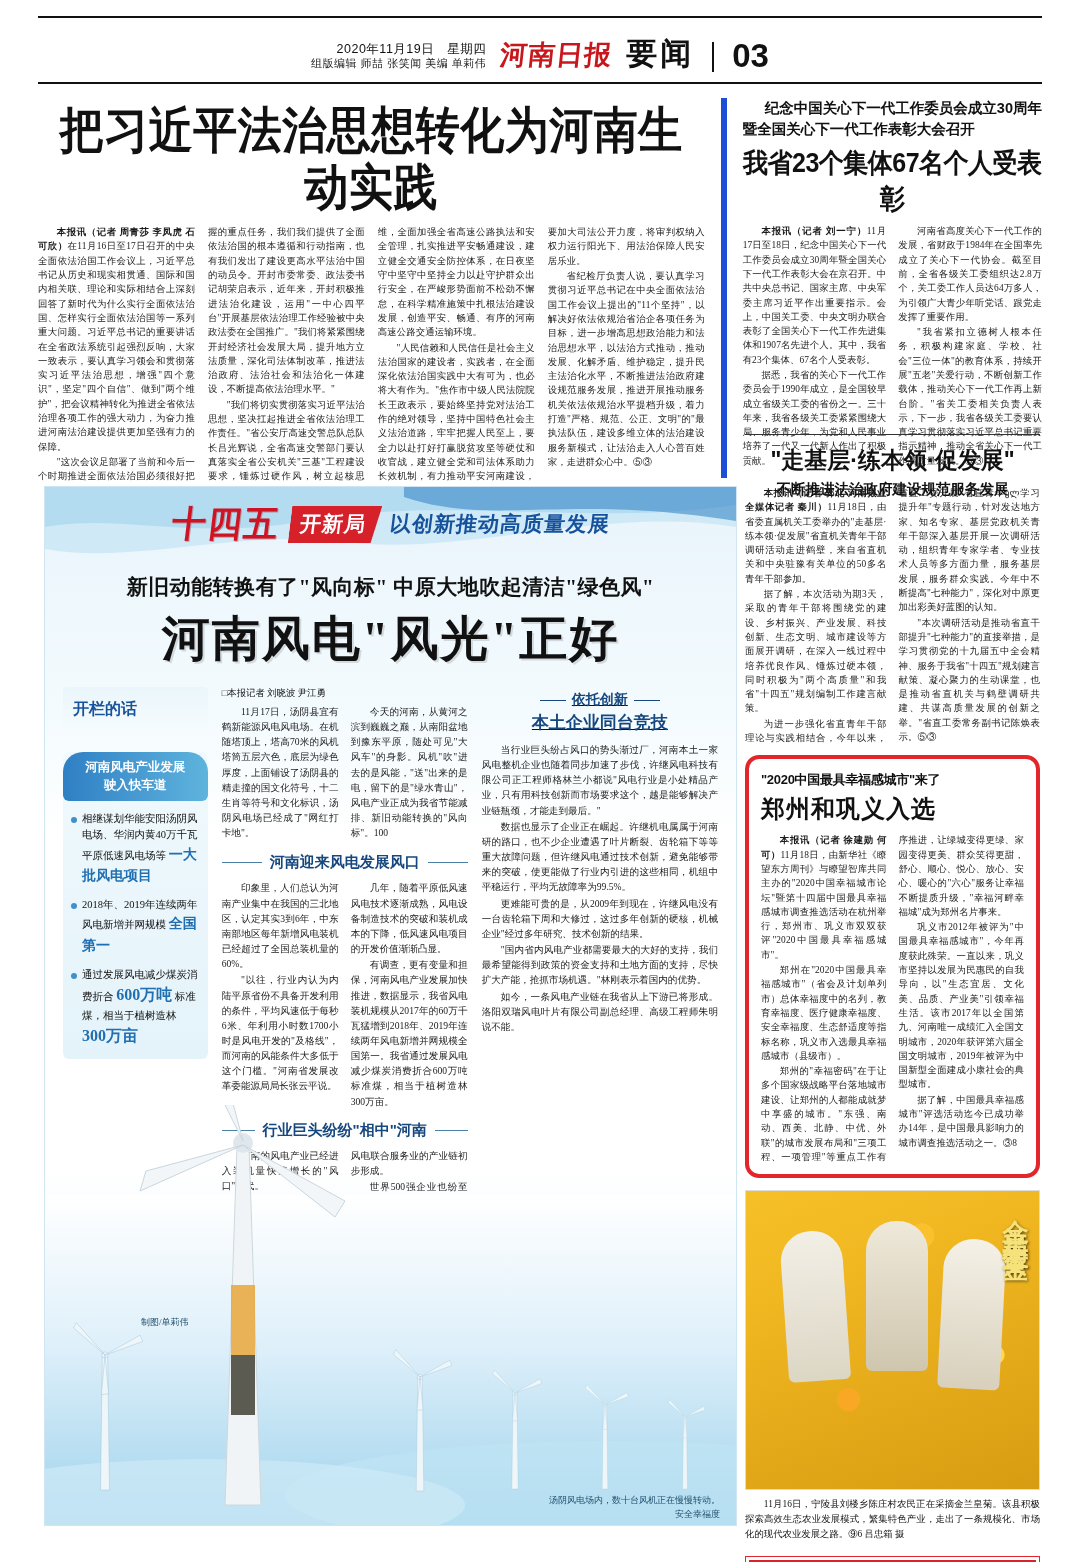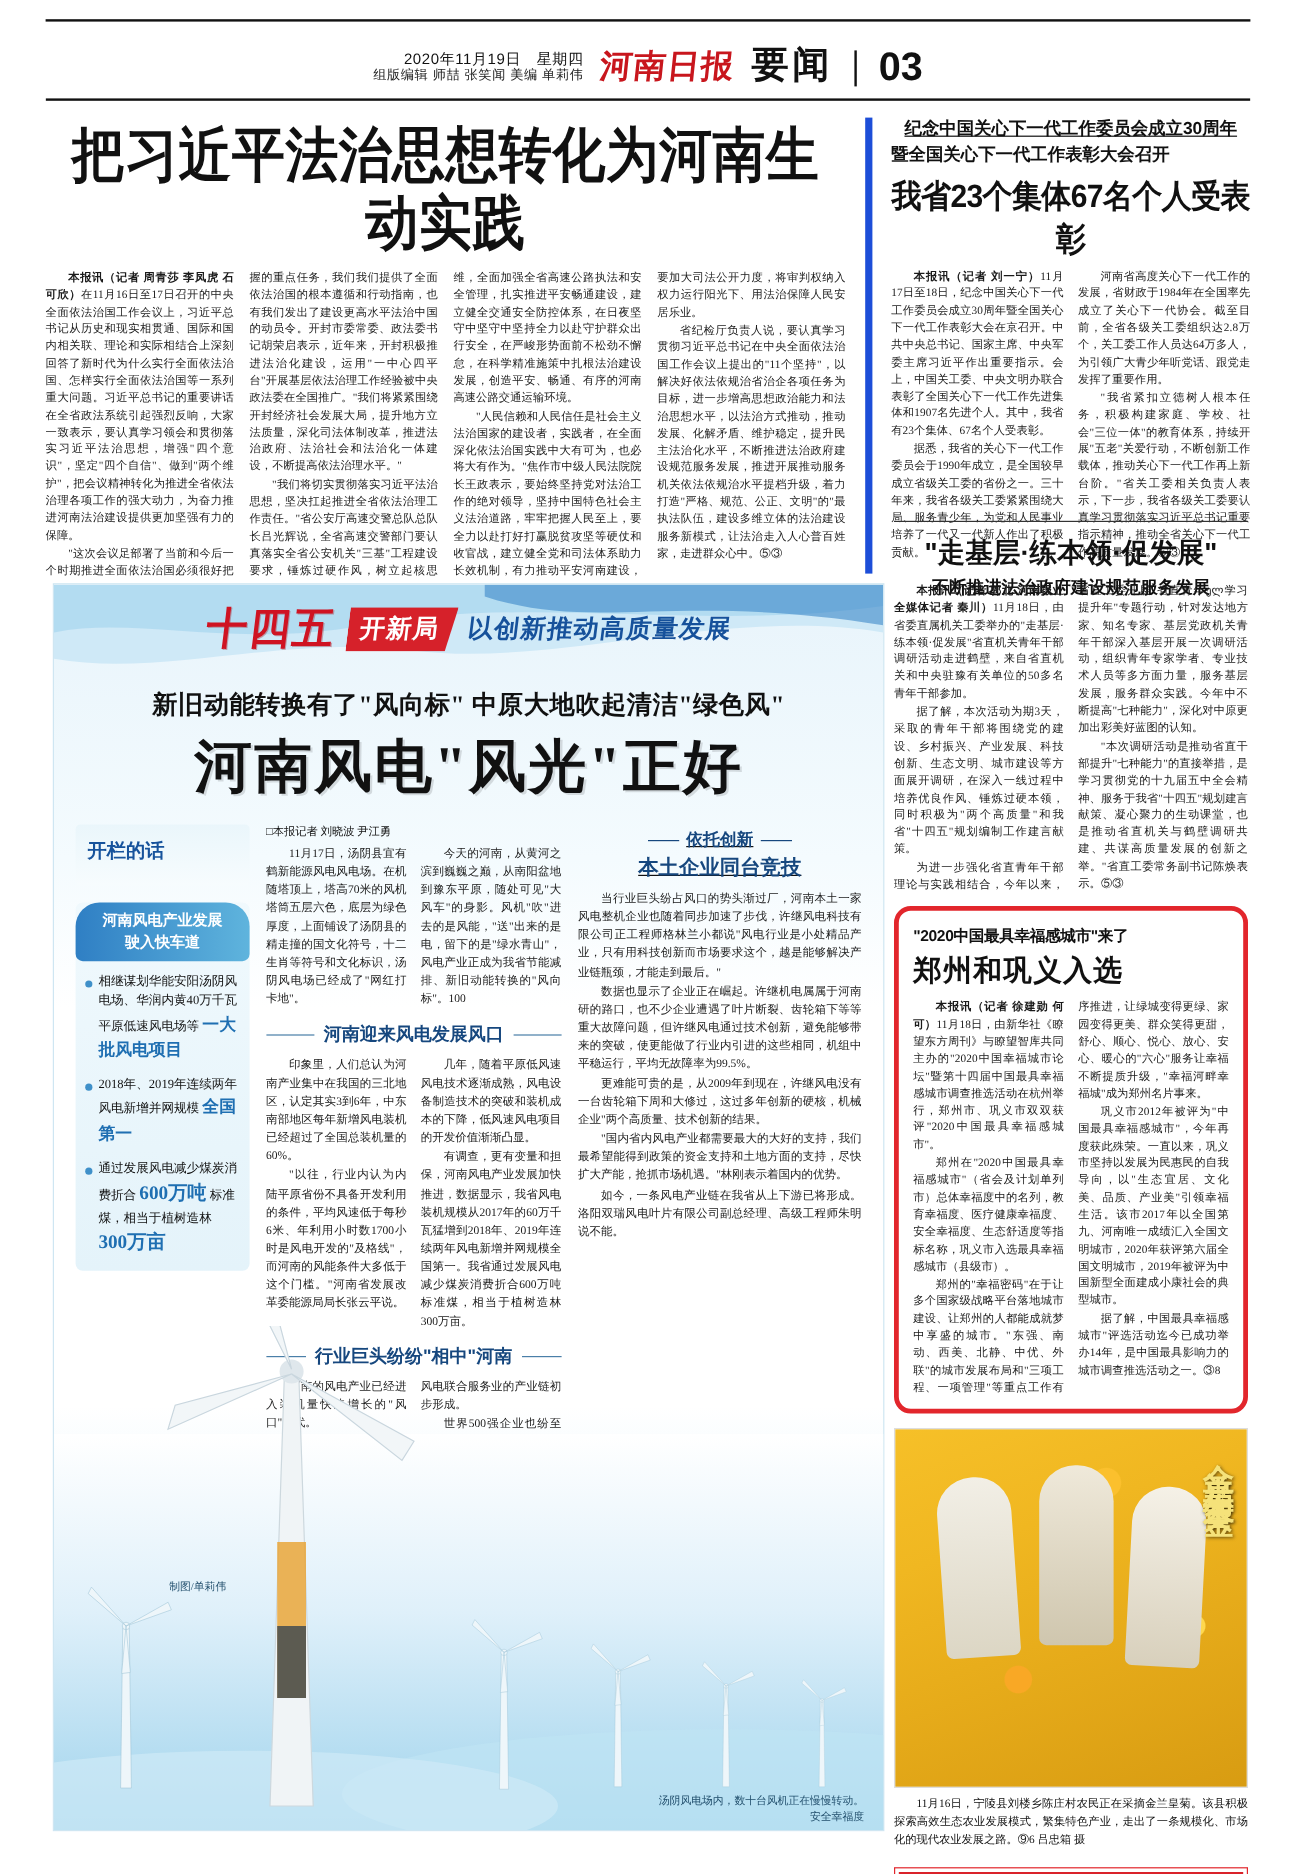--- a/index.html
+++ b/index.html
@@ -56,21 +56,21 @@
     font-family: "Liberation Serif", serif; color:#1a1a1a;
     letter-spacing: .1px;
   }
   .body-txt p { text-indent: 2em; margin-bottom: 1px; }
   .byline { font-weight: bold; }
 
   .h2-kicker {
     font-size: 14.5px; line-height: 1.45; font-weight: bold;
     font-family:"Liberation Sans",sans-serif; text-align: justify;
   }
-  .h2-kicker .ln1 { display:block; text-align:center;text-decoration:underline;}
+  .h2-kicker .ln1 { display:block; text-align:right;}
   .h2-main {
     font-size: 25px; font-weight: bold; font-family:"Liberation Sans",sans-serif;
     text-align: center; margin: 8px 0 10px 0; letter-spacing: -0.5px;
     transform: scaleY(1.08);
   }
   .rule-thin { border-top: 1px solid #333; margin: 10px 0; }
 
   .h3-quoted {
     font-size: 23px; font-weight: bold; font-family:"Liberation Sans",sans-serif;
     text-align: center; margin: 10px 0 4px; letter-spacing:0px;
@@ -359,21 +359,21 @@
       <div class="fcol fcol-3">
         <div class="sec-head-c">
           <div class="t1">
             <span class="dash"></span><span>依托创新</span><span class="dash"></span>
           </div>
           <div class="t2">本土企业同台竞技</div>
         </div>
         <div class="fbody-txt">
           <p>当行业巨头纷占风口的势头渐过厂，河南本土一家风电整机企业也随着同步加速了步伐，许继风电科技有限公司正工程师格林兰小都说"风电行业是小处精品产业，只有用科技创新而市场要求这个，越是能够解决产业链瓶颈，才能走到最后。"</p>
           <p>数据也显示了企业正在崛起。许继机电属属于河南研的路口，也不少企业遭遇了叶片断裂、齿轮箱下等等重大故障问题，但许继风电通过技术创新，避免能够带来的突破，使更能做了行业内引进的这些相同，机组中平稳运行，平均无故障率为99.5%。</p>
-          <p>更难能可贵的是，从2009年到现在，许继风电没有一台齿轮箱下周和大修过，这过多年创新的硬核，机械企业"两个高质量、技术创新的结果。</p>
+          <p>更难能可贵的是，从2009年到现在，许继风电没有一台齿轮箱下周和大修过，这过多年创新的硬核，机械企业"经过多年研究、技术创新的结果。</p>
           <p>"国内省内风电产业都需要最大的大好的支持，我们最希望能得到政策的资金支持和土地方面的支持，尽快扩大产能，抢抓市场机遇。"林刚表示着国内的优势。</p>
           <p>如今，一条风电产业链在我省从上下游已将形成。洛阳双瑞风电叶片有限公司副总经理、高级工程师朱明说不能。</p>
         </div>
       </div>
     </div>
 
     <svg class="turbine-area" viewBox="0 0 693 420" preserveAspectRatio="none">
       <defs>
         <linearGradient id="sky" x1="0" y1="0" x2="0" y2="1">
           <stop offset="0%" stop-color="#ffffff"></stop>

